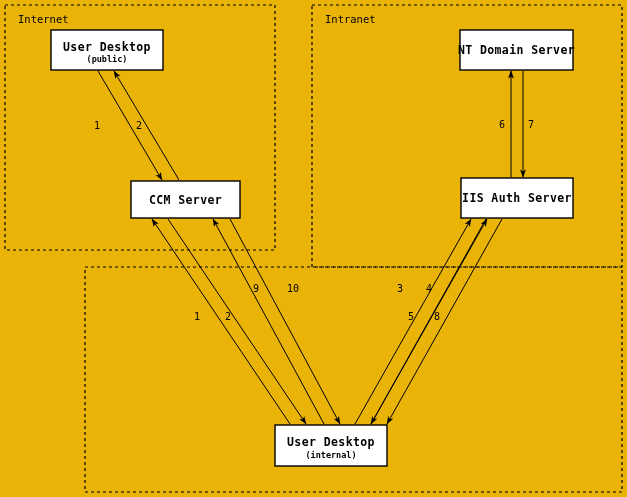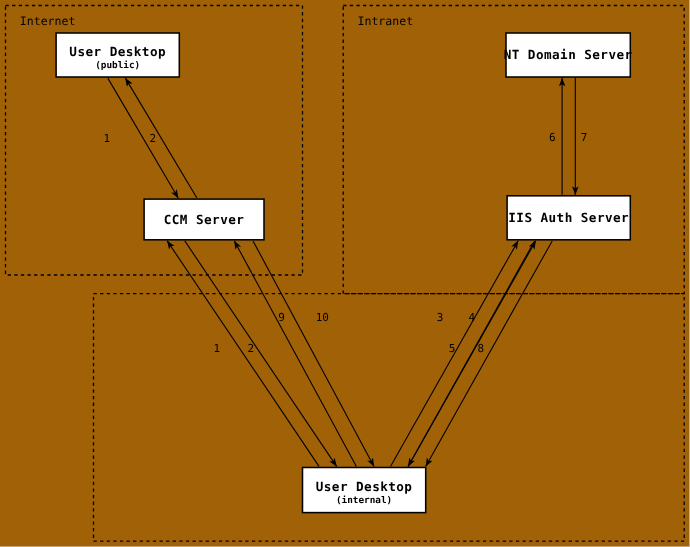--- a/index.html
+++ b/index.html
@@ -4,21 +4,21 @@
 <style>
   html, body {
     margin: 0;
     padding: 0;
     background: #ffffff;
   }
   #canvas {
     position: relative;
     width: 627px;
     height: 497px;
-    background: #a16207;
+    background: #eab308;
     font-family: "DejaVu Sans Mono", "Liberation Mono", monospace;
     overflow: hidden;
   }
   svg.diagram {
     position: absolute;
     left: 0;
     top: 0;
     width: 627px;
     height: 497px;
   }

